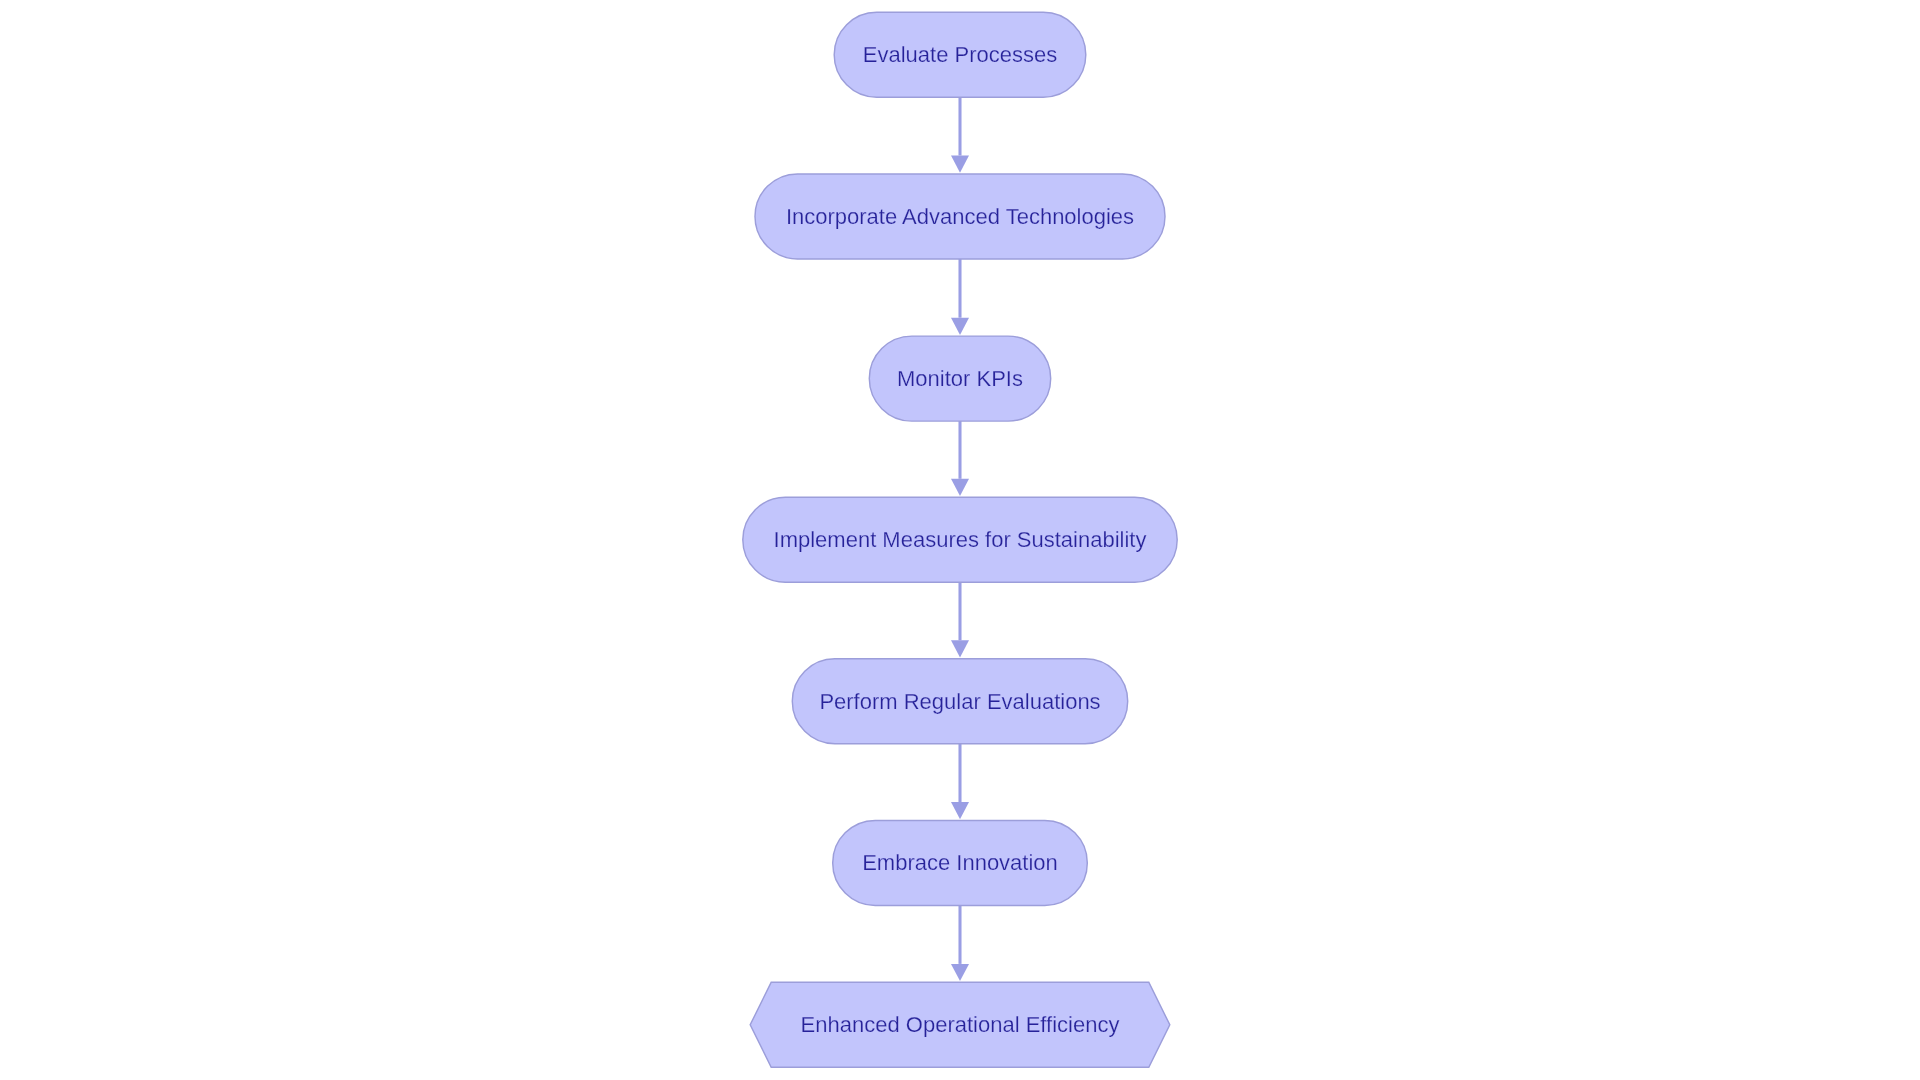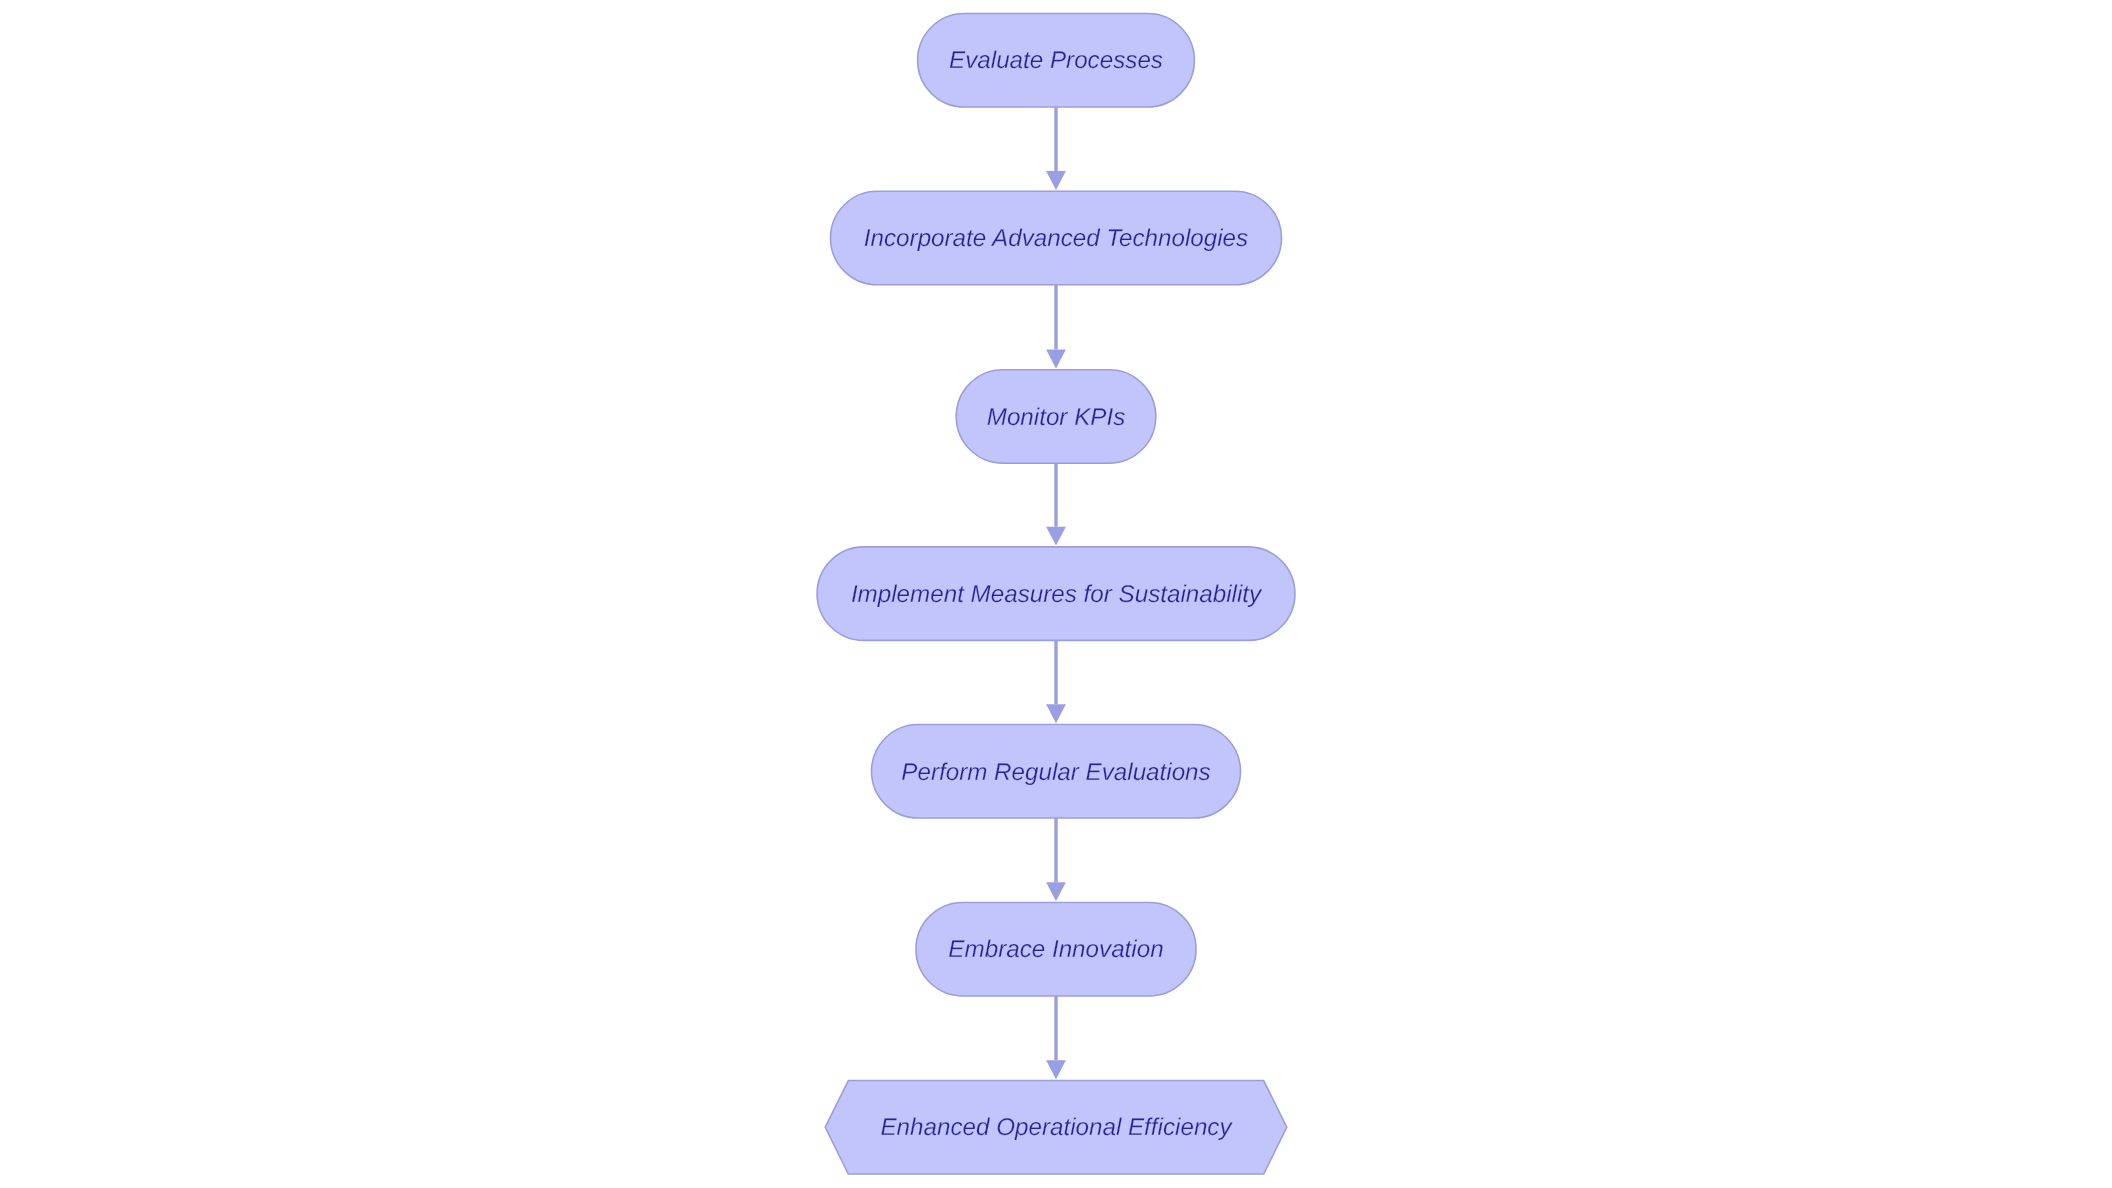--- a/index.html
+++ b/index.html
@@ -3,21 +3,21 @@
 <meta charset="utf-8">
 <title>Flowchart</title>
 <style>
   html, body { margin:0; padding:0; }
   body {
     width:1920px; height:1080px;
     background:#ffffff;
     font-family:"Liberation Sans", sans-serif;
     overflow:hidden;
   }
-  #flowchart { position:relative; width:1920px; height:1080px; background:#ffffff;font-style:italic; }
+  #flowchart { position:relative; width:1920px; height:1080px; background:#ffffff; }
   #flow-svg { position:absolute; left:0; top:0; display:block; transform:translateZ(0); }
   .node-shape { stroke-width:1.45px; }
   .node-label {
     font-family:"Liberation Sans", sans-serif;
     font-size:22px;
     text-anchor:middle;
     white-space:pre;
     paint-order:fill stroke;
   }
   .edge-line  { fill:none; stroke-width:3.05px; stroke-linecap:butt; }

